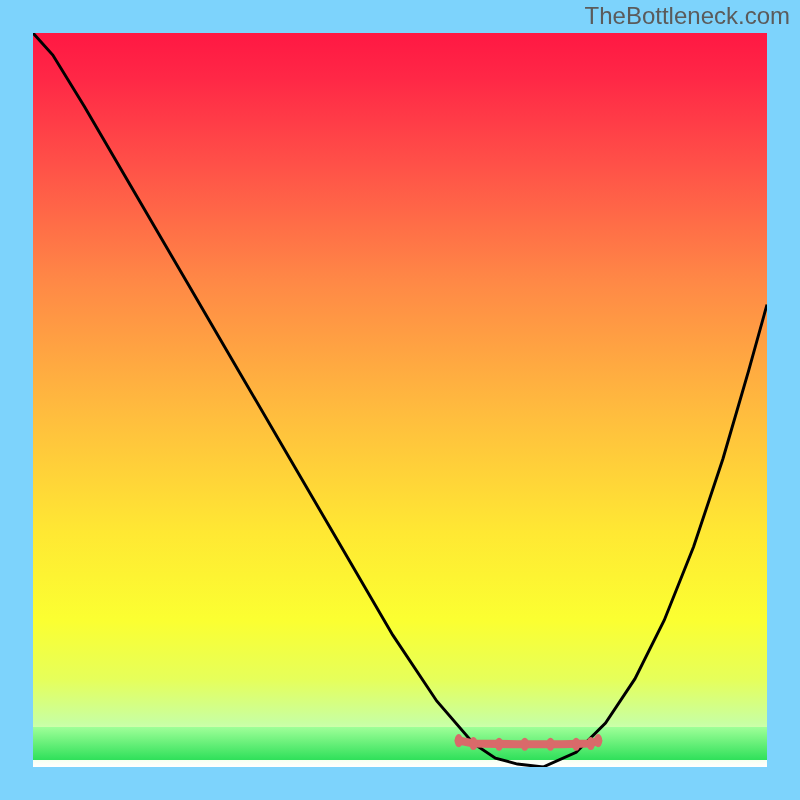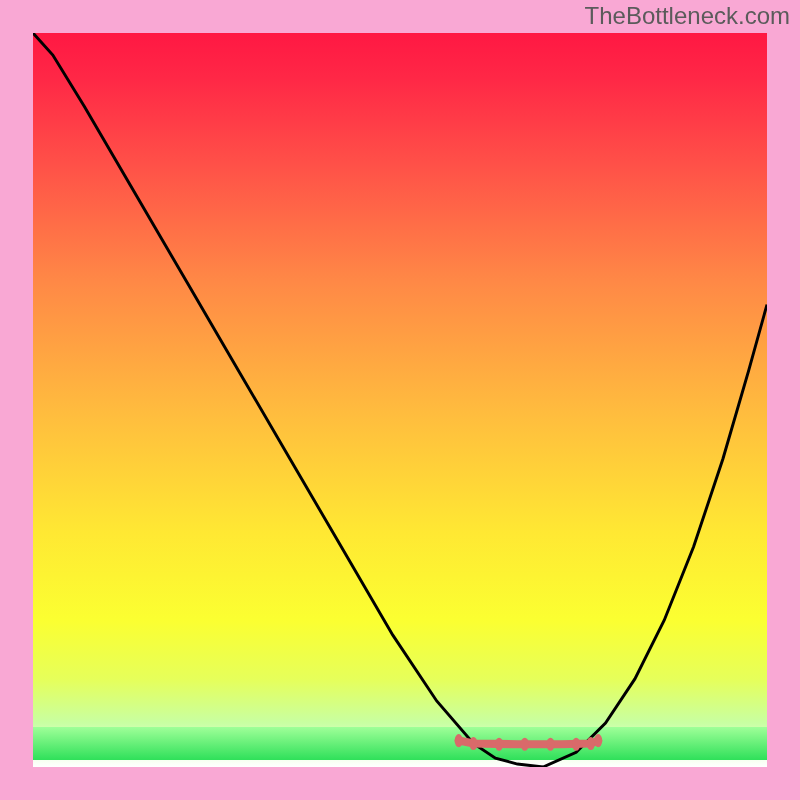--- a/index.html
+++ b/index.html
@@ -8,21 +8,21 @@
     width: 800px;
     height: 800px;
     background: #000;
     overflow: hidden;
     font-family: Arial, Helvetica, sans-serif;
   }
   .frame {
     position: relative;
     width: 800px;
     height: 800px;
-    background: #f9a8d4;
+    background: #7dd3fc;
   }
   .watermark {
     position: absolute;
     top: 2px;
     right: 10px;
     color: #5b5b5b;
     font-size: 24px;
     font-weight: 500;
     letter-spacing: 0px;
     z-index: 20;

